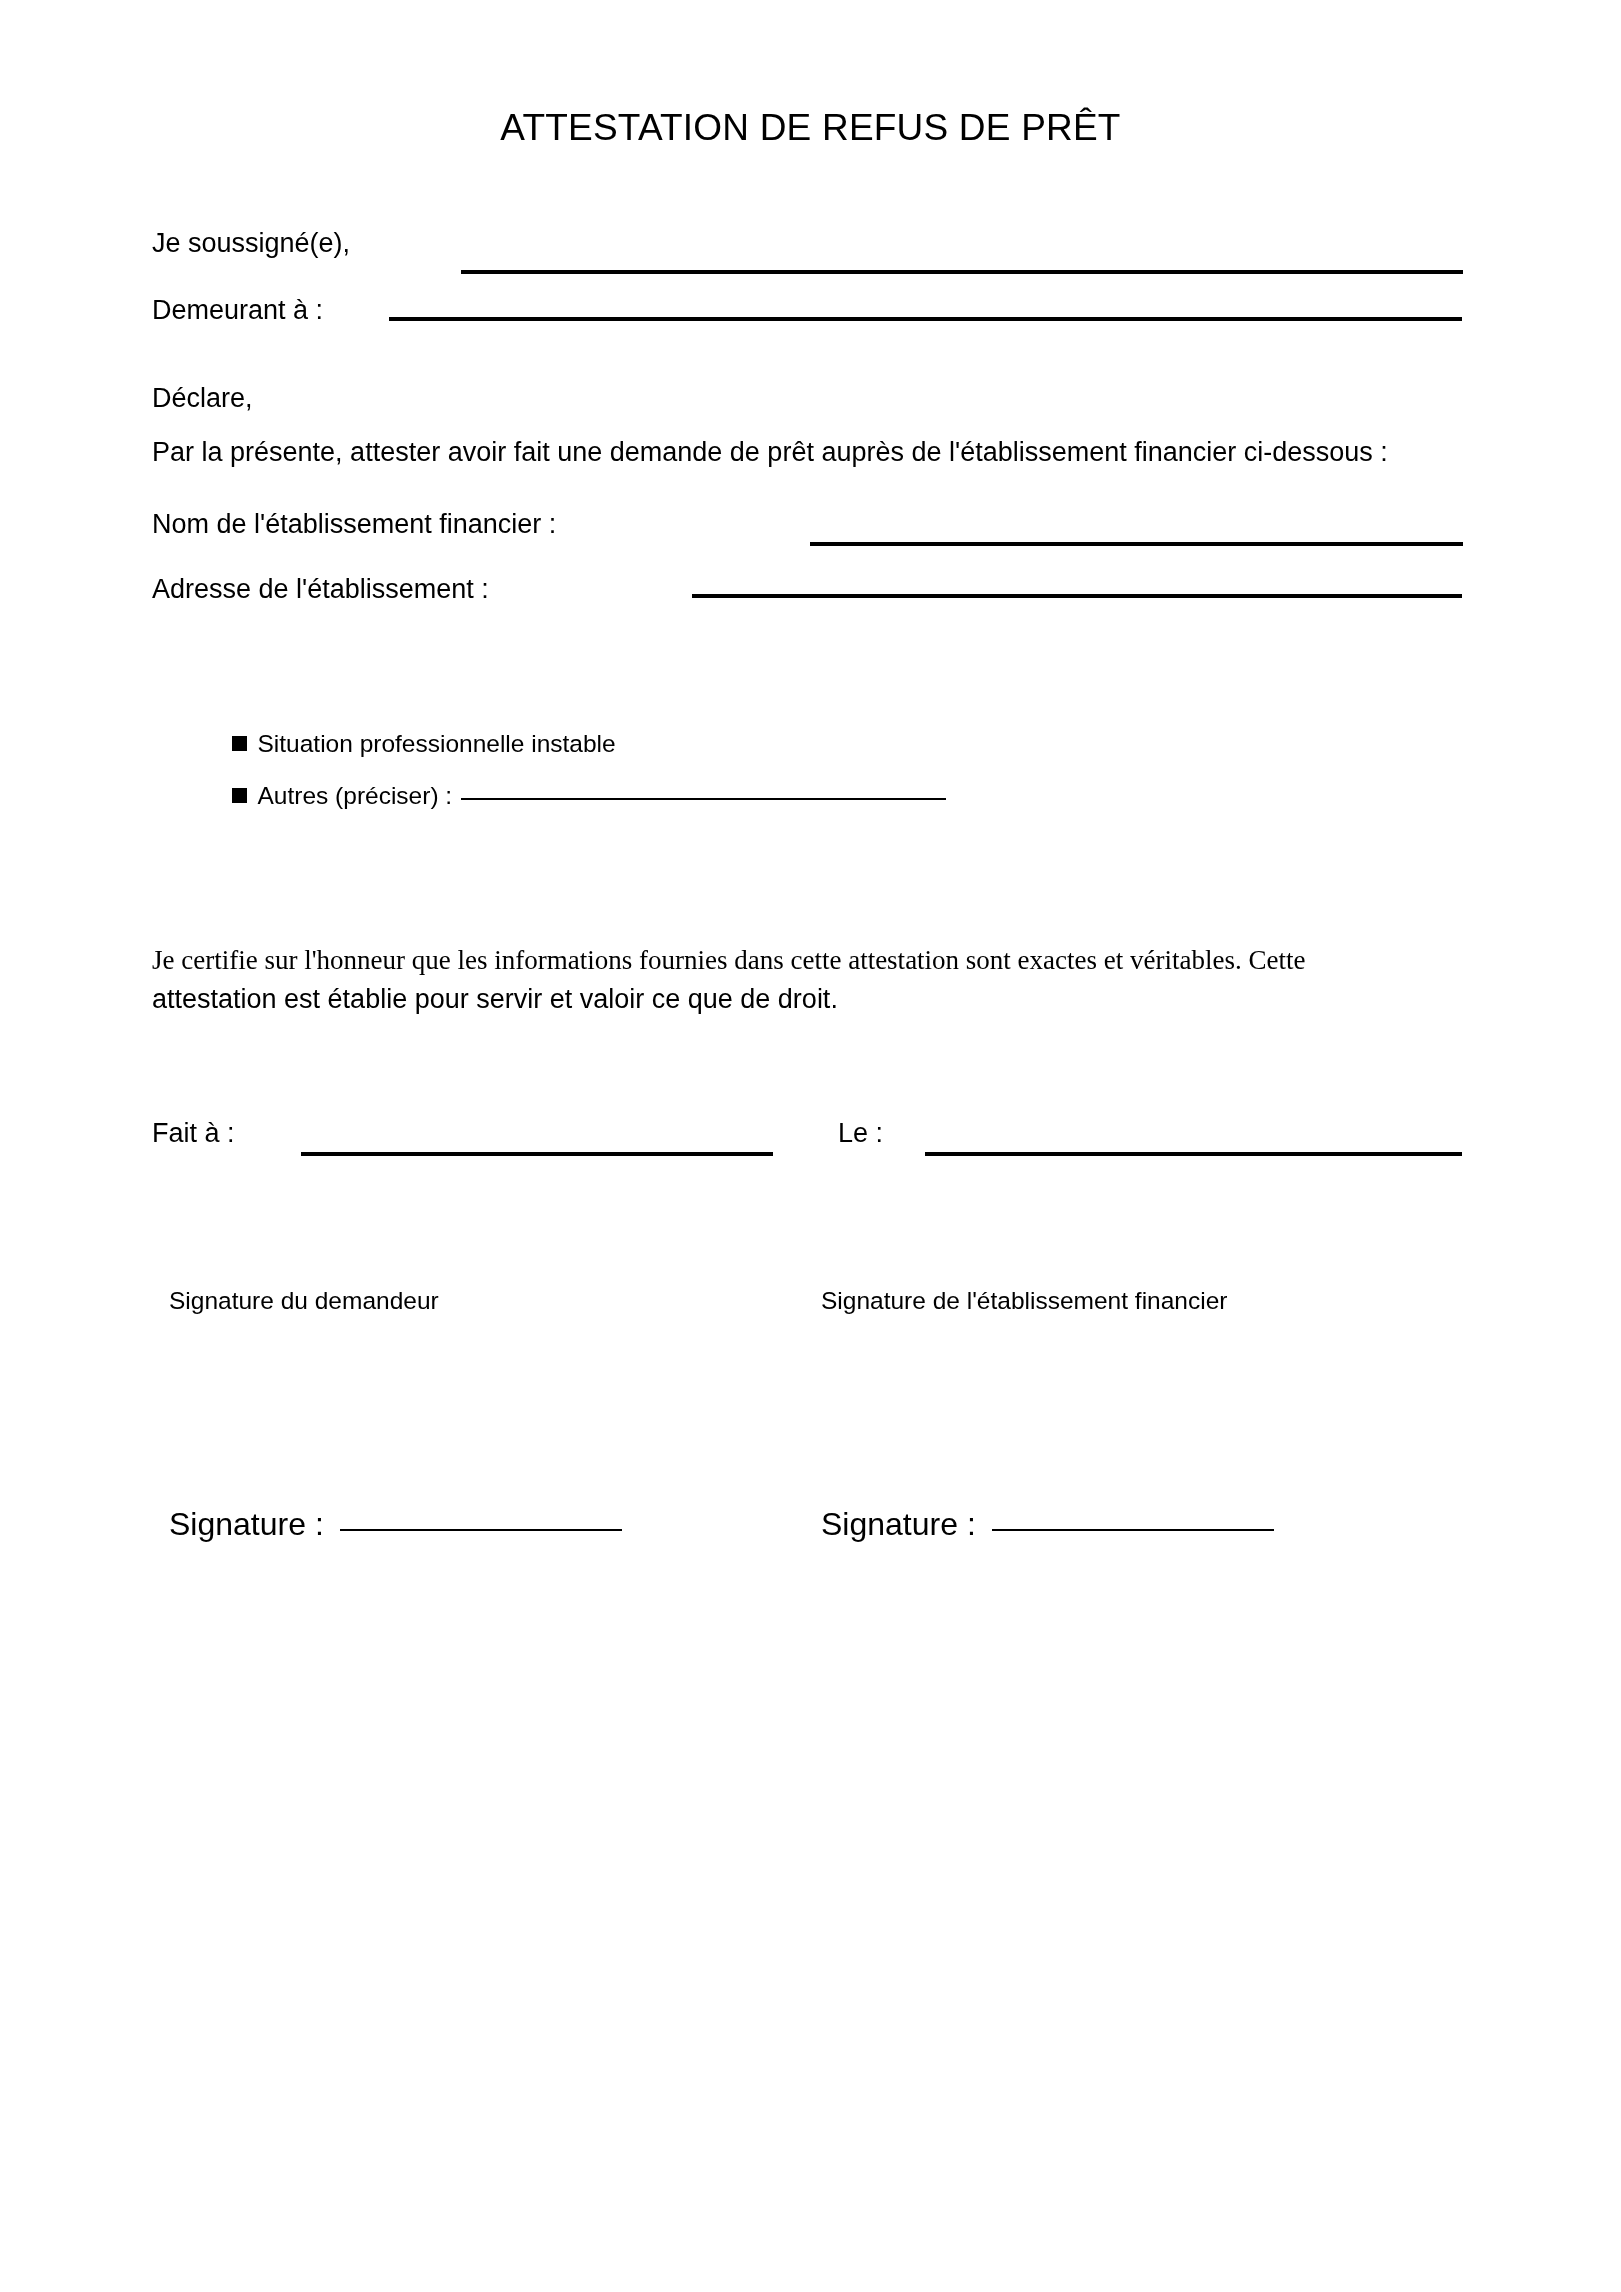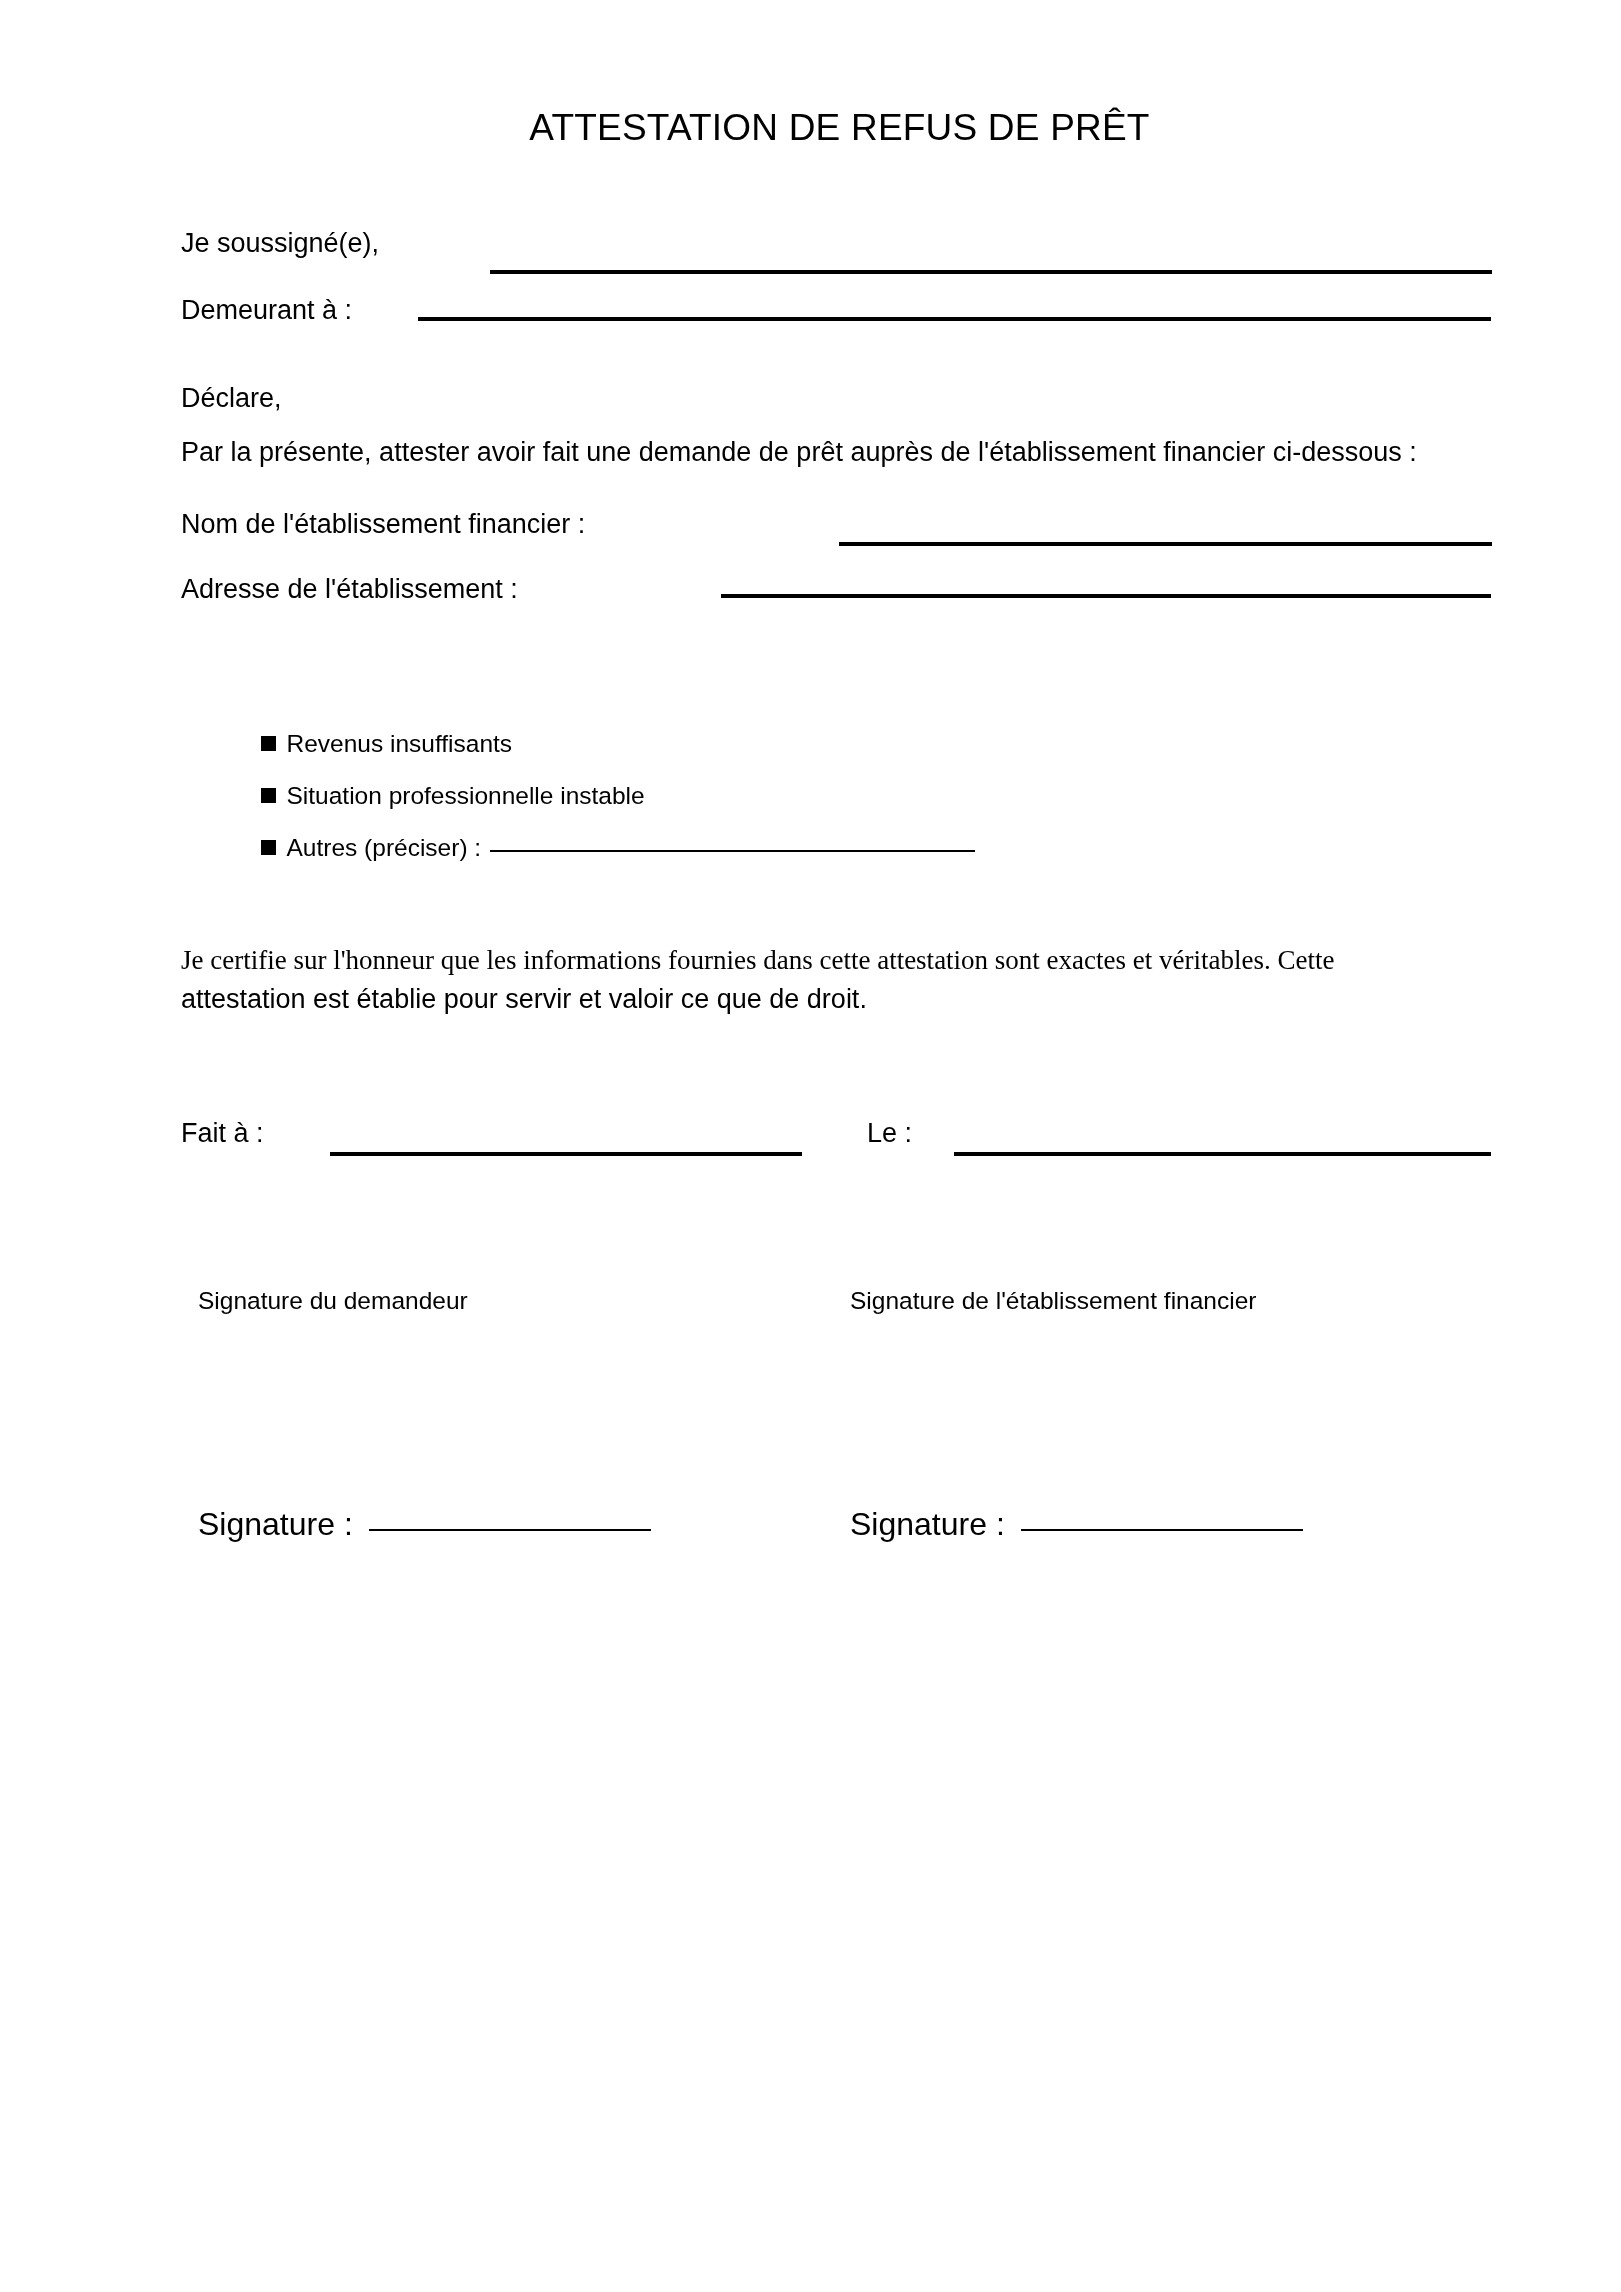--- a/index.html
+++ b/index.html
@@ -11,21 +11,20 @@
 
   .page {
     position: relative;
     width: 1492px;
     height: 2293px;
     background: #ffffff;
     color: #000000;
     font-family: "Liberation Sans", sans-serif;
     overflow: hidden;
     box-sizing: border-box;
-    margin-left: 29px;
   }
 
   
   .doc-title {
     position: absolute;
     left: 0;
     top: 108px;
     width: 1621px;
     text-align: center;
     font-size: 37px;
@@ -120,24 +119,20 @@
   <div class="txt" style="left:152px; top:508px;">Nom de l'établissement financier :</div>
   <div class="rule" style="left:810px; top:542px; width:653px;"></div>
 
   <div class="txt" style="left:152px; top:573px;">Adresse de l'établissement :</div>
   <div class="rule" style="left:692px; top:594px; width:770px;"></div>
 
 
   <div class="bullets">
 
 
-    <div class="bullet-row">
-      <span class="sq"></span>
-      <span class="bullet-label">Revenus insuffisants</span>
-    </div>
 
     <div class="bullet-row">
       <span class="sq"></span>
       <span class="bullet-label">Situation professionnelle instable</span>
     </div>
 
     <div class="bullet-row">
       <span class="sq"></span>
       <span class="bullet-label">Autres (préciser) :</span>
       <span class="fill" style="width:485px; margin-left:8.8px;"></span>

